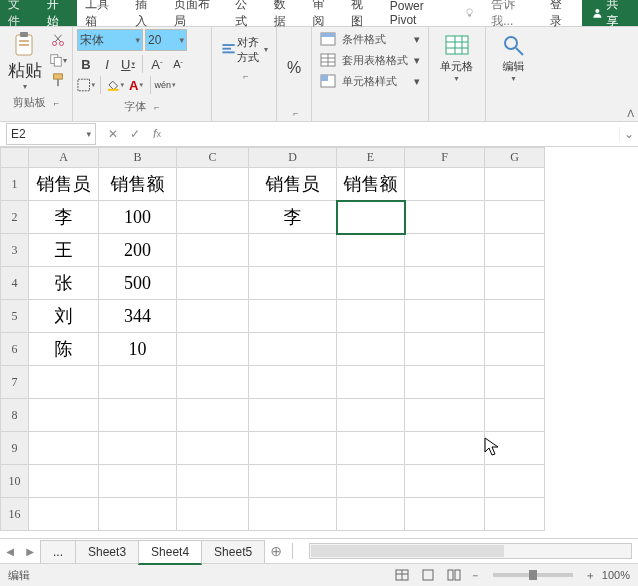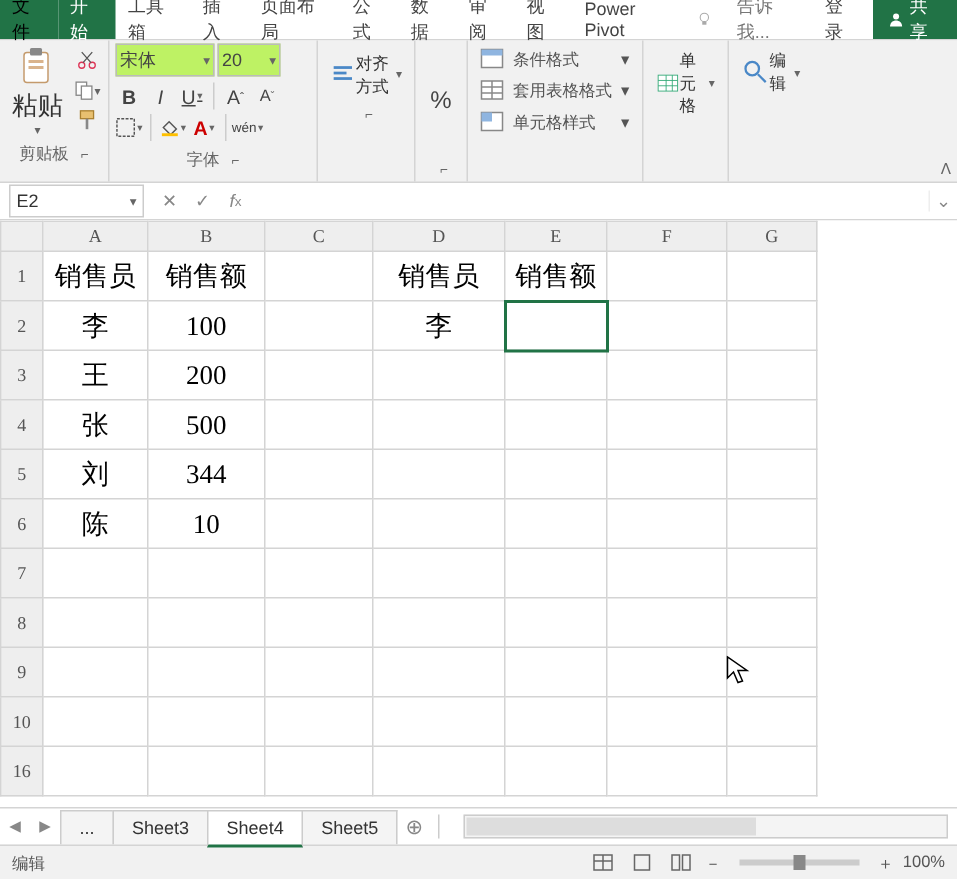--- a/index.html
+++ b/index.html
@@ -1,48 +1,48 @@
 <!DOCTYPE html>
 <html><head>
 <meta charset="utf-8">
 <style>
 html,body{margin:0;padding:0;font-family:"Microsoft YaHei",SimSun,sans-serif;font-size:12px;background:#fff;color:#333;overflow:hidden}
 .window{width:638px;height:586px;display:flex;flex-direction:column;background:#fff;position:relative}
 .menubar{height:26px;background:#fff;display:flex;align-items:stretch;border-bottom:1px solid #d4d4d4}
 .menubar .tab{padding:0 8px;display:flex;align-items:center;font-size:12px;color:#444;cursor:pointer}
-.menubar .tab.file{background:#217346;color:#000000}
+.menubar .tab.file{background:#217346;color:#e5e5e5}
 .menubar .tab.active{background:#217346;color:#fff}
 .menubar .tell{color:#777;display:flex;align-items:center;gap:16px;padding:0 6px}
 .menubar .tell svg{width:12px;height:12px}
 .menubar .right{display:flex;margin-left:auto;align-items:stretch}
 .menubar .login{padding:0 10px;display:flex;align-items:center;color:#444}
 .menubar .share{background:#217346;color:#fff;padding:0 10px;display:flex;align-items:center;gap:4px}
 .ribbon{height:94px;background:#f1f1f1;border-bottom:1px solid #d4d4d4;display:flex;position:relative}
 .group{display:flex;flex-direction:column;border-right:1px solid #d4d4d4;padding:2px 4px 0 4px}
 .group .label{text-align:center;font-size:11px;color:#666;padding:2px 0 3px 0;display:flex;justify-content:center;align-items:center;gap:4px}
 .clip{display:flex;gap:2px}
 .paste-big{width:38px;display:flex;flex-direction:column;align-items:center;padding:2px;cursor:pointer}
 .paste-big .icon{width:28px;height:28px;display:flex;align-items:center;justify-content:center}
 .mini-col{display:flex;flex-direction:column;gap:2px;padding-top:2px}
 .mini-btn{width:20px;height:18px;display:flex;align-items:center;justify-content:center;cursor:pointer}
 .font-group{min-width:130px}
 .font-row1{display:flex;gap:2px;margin-bottom:4px}
-.dd{height:20px;background:#bef264;border:1px solid #bbb;display:flex;align-items:center;padding:0 2px;font-size:12px;color:#444;cursor:pointer}
+.dd{height:20px;background:#7dd3fc;border:1px solid #bbb;display:flex;align-items:center;padding:0 2px;font-size:12px;color:#444;cursor:pointer}
 .dd .arrow{margin-left:auto;font-size:9px;color:#666}
 .font-name{width:60px}
 .font-size{width:36px}
 .btnrow{display:flex;gap:3px;margin-bottom:3px}
 .ib{width:18px;height:18px;display:flex;align-items:center;justify-content:center;cursor:pointer;font-size:13px;color:#444}
 .ib .sub{font-size:7px;margin-left:1px;color:#666}
 .sep{width:1px;background:#ccc;margin:0 2px}
 .align-big{width:48px;display:flex;flex-direction:row;align-items:center;justify-content:center;cursor:pointer;padding:4px}
 .styles-group{min-width:104px}
 .style-item{display:flex;align-items:center;gap:6px;height:20px;padding:0 4px;margin-bottom:1px;cursor:pointer;font-size:11px;color:#555}
 .style-item svg{width:16px;height:14px}
-.cells-big,.edit-big{width:40px;display:flex;align-items:center;cursor:pointer;padding:4px}
+.cells-big,.edit-big{width:40px;display:flex;flex-direction:column;align-items:center;cursor:pointer;padding:4px}
 .dialog-launcher{font-size:9px;color:#666;cursor:pointer;margin-left:4px}
 .collapse-ribbon{position:absolute;right:4px;bottom:2px;font-size:10px;color:#666;cursor:pointer}
 .formulabar{height:24px;border-bottom:1px solid #d4d4d4;display:flex;align-items:center;background:#fff}
 .namebox{width:80px;height:20px;border:1px solid #ccc;margin:0 6px;display:flex;align-items:center;padding:0 4px;font-size:12px;background:#fff}
 .namebox .arrow{margin-left:auto;font-size:9px;color:#666}
 .fb-btn{width:22px;height:20px;display:flex;align-items:center;justify-content:center;color:#888;cursor:pointer}
 .fb-input{flex:1;height:20px;padding:0 4px;border:none;outline:none;font-size:12px}
 .fb-expand{width:18px;text-align:center;color:#888;border-left:1px solid #eee;cursor:pointer}
 .grid-wrap{flex:1;position:relative;overflow:hidden;background:#fff}
 .grid{border-collapse:collapse;table-layout:fixed}

